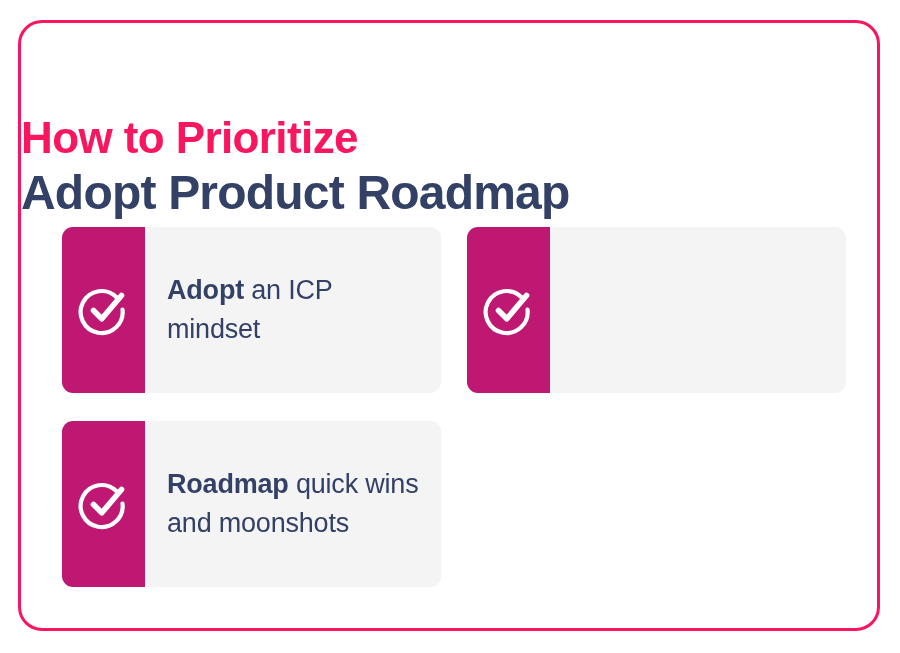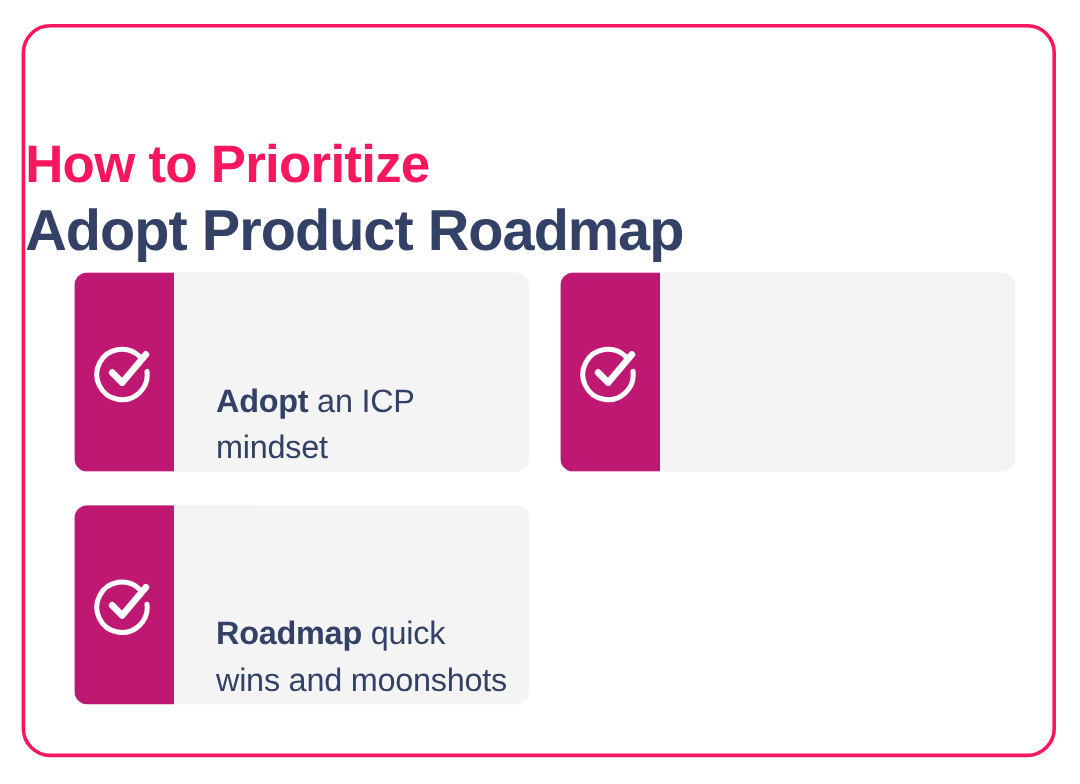--- a/index.html
+++ b/index.html
@@ -81,22 +81,22 @@
 
   .check-icon {
     display: block;
     width: 52px;
     height: 52px;
   }
 
   .card-body {
     flex: 1 1 auto;
     display: flex;
-    align-items: flex-end;
-    padding: 0 14px 0 35px;
+    align-items: center;
+    padding: 0 14px 0 22px;
   }
 
   .card-text {
     color: #334166;
     font-size: 27px;
     line-height: 39px;
     font-weight: normal;
     letter-spacing: -0.2px;
   }
   .card-text .lead {

